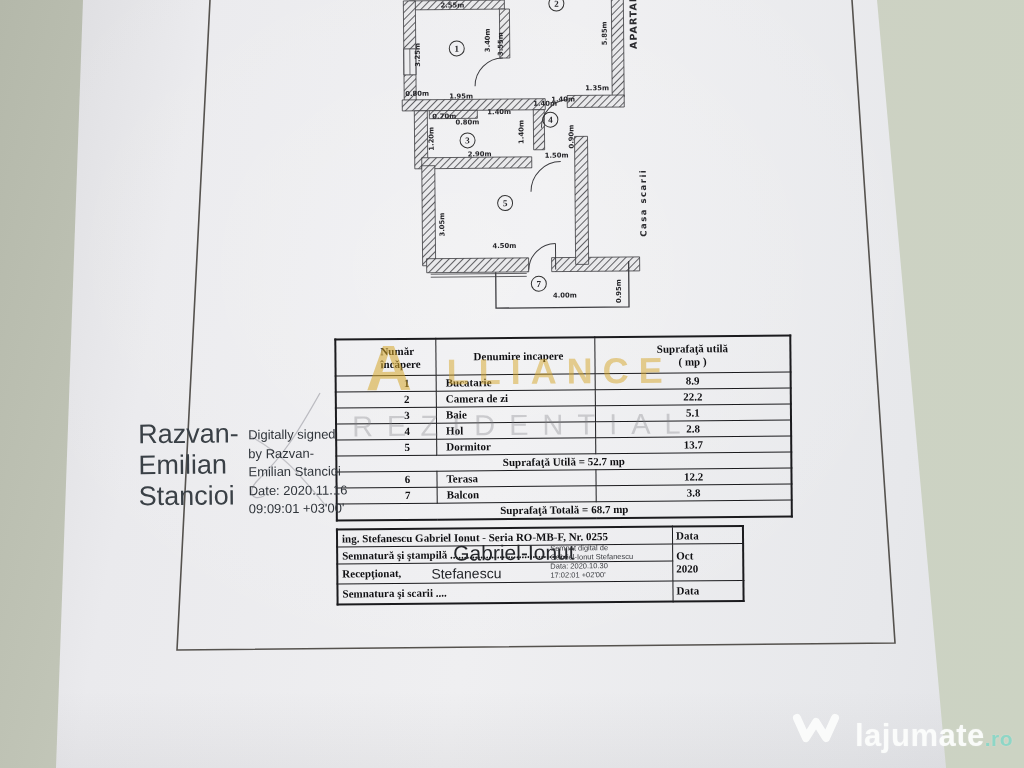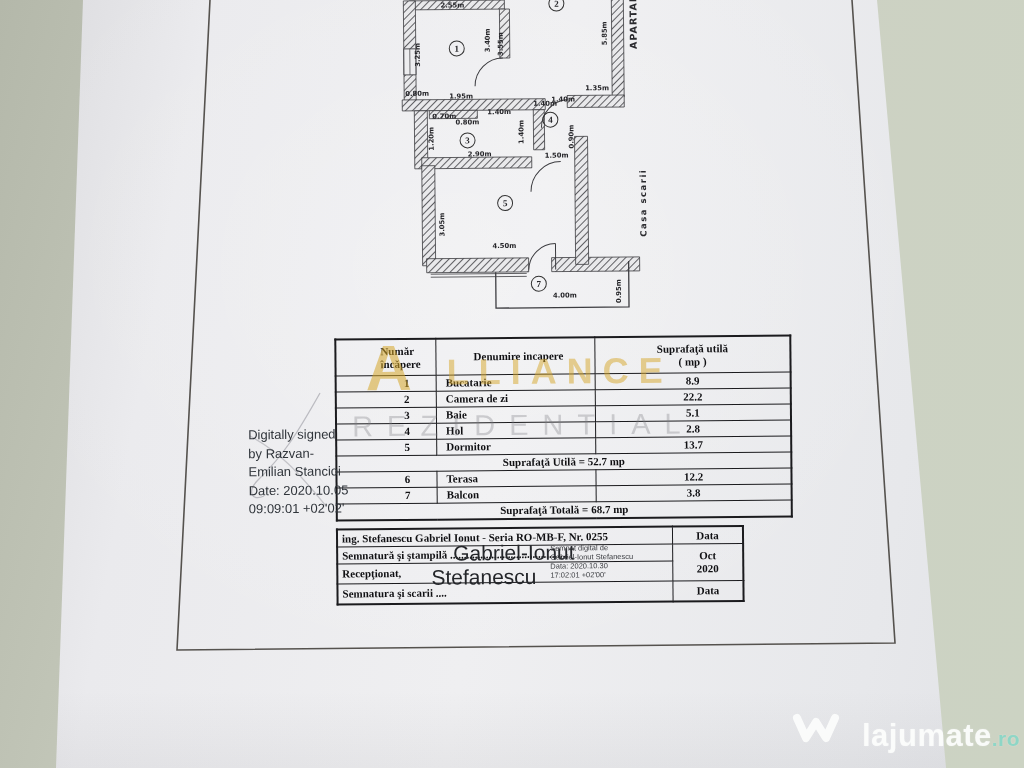--- a/index.html
+++ b/index.html
@@ -31,37 +31,37 @@
   td{border:1.2px solid #1b1b1e;font-size:11px;font-weight:bold;overflow:hidden;
      padding:0 3px;line-height:1.15;}
   #maintable td.nr{width:52px;text-align:center;padding-left:44px;}
   #maintable td.nm{width:146px;padding-left:9px;}
   #maintable td.ar{width:188px;text-align:center;}
   #maintable tr.hd td{height:35px;}
   #maintable tr.rw td{height:15px;}
   #maintable td.span{ text-align:center;height:15px;}
   #sigtable td{height:16px;}
   #sigtable td.lft{width:327px;padding-left:4px;}
-  #sigtable td.rgt{width:63px;text-align:center;}
+  #sigtable td.rgt{width:63px;text-align:left;}
   .hdr-small{display:block;}
   
   .wm{position:absolute;pointer-events:none;font-family:"Liberation Sans",sans-serif;font-weight:bold;}
   #wm-a{left:366px;top:330px;font-size:64px;color:rgba(214,166,40,0.55);}
   #wm-rest{left:447px;top:351px;font-size:36px;letter-spacing:10px;color:rgba(214,166,40,0.5);}
   #wm-rez{left:352px;top:409px;font-size:29px;letter-spacing:14px;color:rgba(125,125,132,0.33);font-weight:normal;}
   
   #stamp-name{position:absolute;left:138px;top:416px;font-size:27px;line-height:31px;color:#3a4046;}
   #stamp-details{position:absolute;left:248px;top:424px;font-size:13px;line-height:18.5px;color:#30353b;}
   
   #bigname1{position:absolute;left:452px;top:541px;font-size:21px;color:#24262a;}
-  #bigname2{position:absolute;left:430px;top:565px;font-size:21px;color:#24262a;}
+  #bigname2{position:absolute;left:430px;top:565px;font-size:14px;color:#24262a;}
   #digistamp{position:absolute;left:549px;top:544px;font-size:7.5px;line-height:9px;color:#3a3c40;width:110px;}
   
   #lj{position:absolute;left:792px;top:710px;display:flex;align-items:flex-start;}
-  #lj .txt{font-size:31px;font-weight:bold;color:rgba(252,253,252,0.92);margin-left:22px;margin-top:8px;
+  #lj .txt{font-size:31px;font-weight:bold;color:rgba(252,253,252,0.92);margin-left:15px;margin-top:8px;
            font-family:"Liberation Sans",sans-serif;letter-spacing:0.5px;
            text-shadow:0 0 2px rgba(255,255,255,0.3);}
   #lj .tld{font-size:21px;color:#8ed6c6;font-weight:bold;}
   .frame-overlay{position:absolute;inset:0;pointer-events:none;}
 </style>
 </head>
 <body>
 
 <div id="photo">
   <div id="paper"></div>
@@ -248,26 +248,31 @@
       <div>Semnat digital de</div>
       <div>Gabriel-Ionut Stefanescu</div>
       <div>Data: 2020.10.30</div>
       <div>17:02:01 +02'00'</div>
     </div>
 
     <div class="wm" id="wm-a">A</div>
     <div class="wm" id="wm-rest">LLIANCE</div>
     <div class="wm" id="wm-rez">REZIDENTIAL</div>
 
+    <div id="stamp-name">
+      <div>Razvan-</div>
+      <div>Emilian</div>
+      <div>Stancioi</div>
+    </div>
     <div id="stamp-details">
       <div>Digitally signed</div>
       <div>by Razvan-</div>
       <div>Emilian Stancioi</div>
-      <div>Date: 2020.10.05</div>
-      <div>09:09:01 +02'02'</div>
+      <div>Date: 2020.11.16</div>
+      <div>09:09:01 +03'00'</div>
     </div>
   </div>
 
   <div id="lj">
     <svg width="48" height="44" viewBox="0 0 48 44">
       <path d="M5,8 L14,28 L24,12 L34,28 L43,8" fill="none" stroke="rgba(252,253,252,0.92)" stroke-width="8" stroke-linecap="round" stroke-linejoin="round"></path>
     </svg>
     <div class="txt"><span>lajumate</span><span class="tld">.ro</span></div>
   </div>
 </div>

